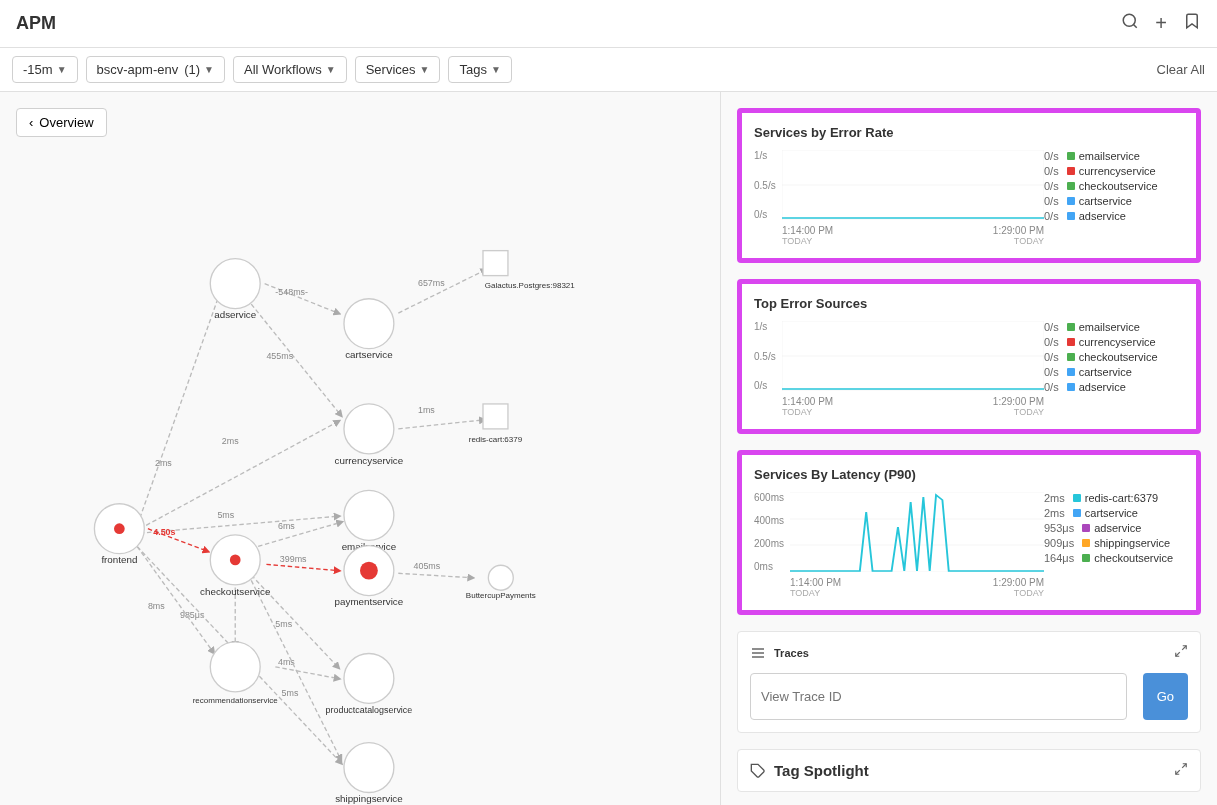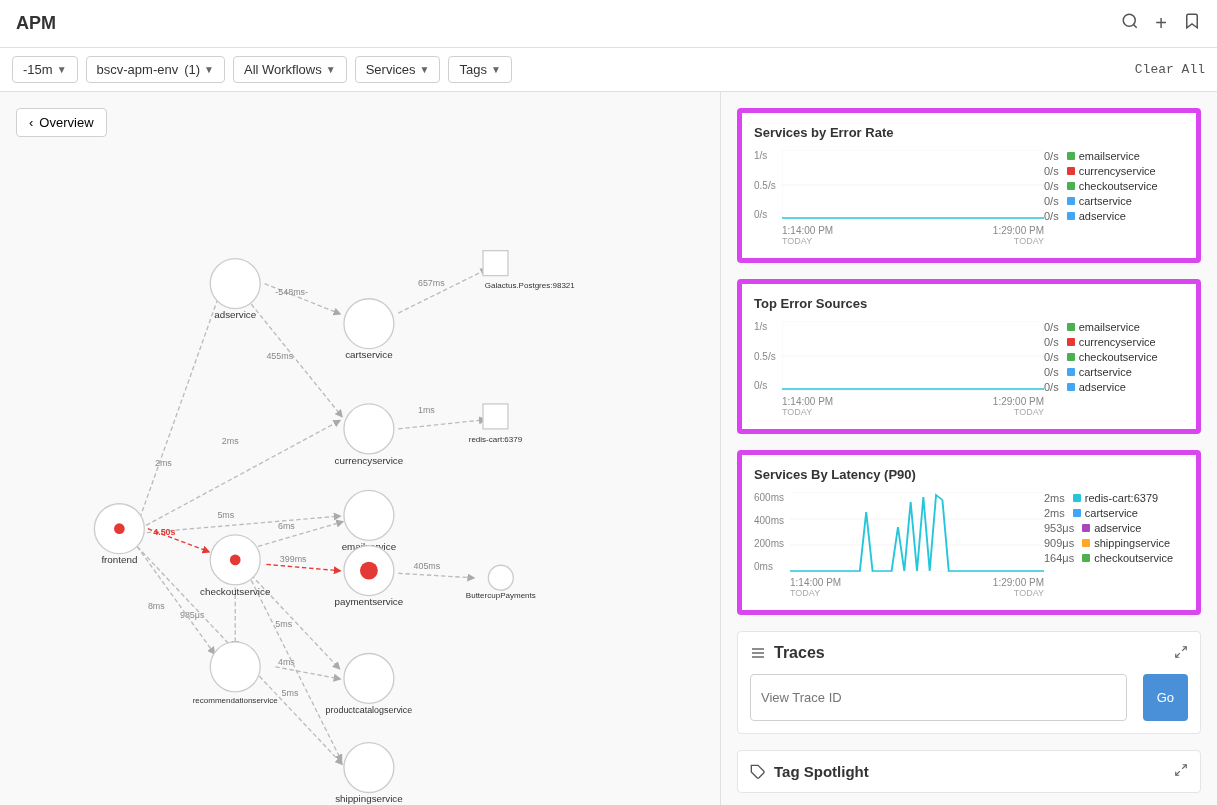--- a/index.html
+++ b/index.html
@@ -43,21 +43,20 @@
       color: #333;
     }
     .toolbar-btn .chevron { font-size: 10px; color: #666; }
     .toolbar-spacer { flex: 1; }
     .clear-all-btn {
       background: none;
       border: none;
       cursor: pointer;
       color: #555;
       font-size: 13px;
-      font-family: Liberation Mono, monospace;
     }
 
     
     .main-content {
       display: flex;
       height: calc(100vh - 92px);
     }
 
     
     .graph-panel {
@@ -170,21 +169,21 @@
       align-items: center;
       justify-content: space-between;
       margin-bottom: 12px;
     }
     .traces-title-row {
       display: flex;
       align-items: center;
       gap: 8px;
     }
     .traces-title {
-      font-size: 16px;
+      font-size: 11px;
       font-weight: 600;
     }
     .expand-icon {
       cursor: pointer;
       color: #666;
       font-size: 14px;
     }
     .trace-input-row {
       display: flex;
       gap: 16px;

